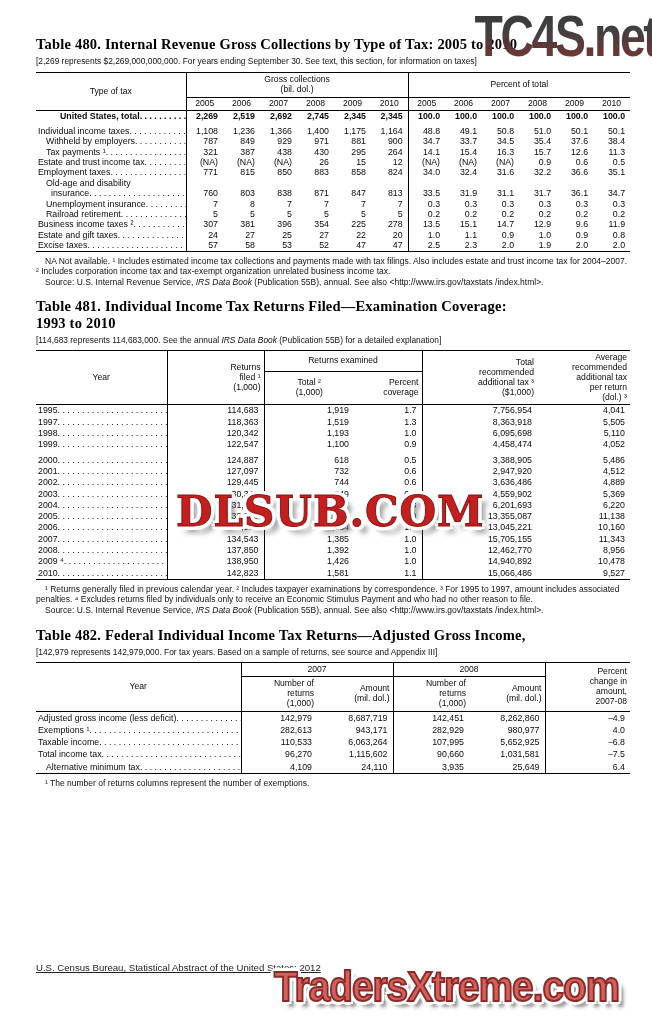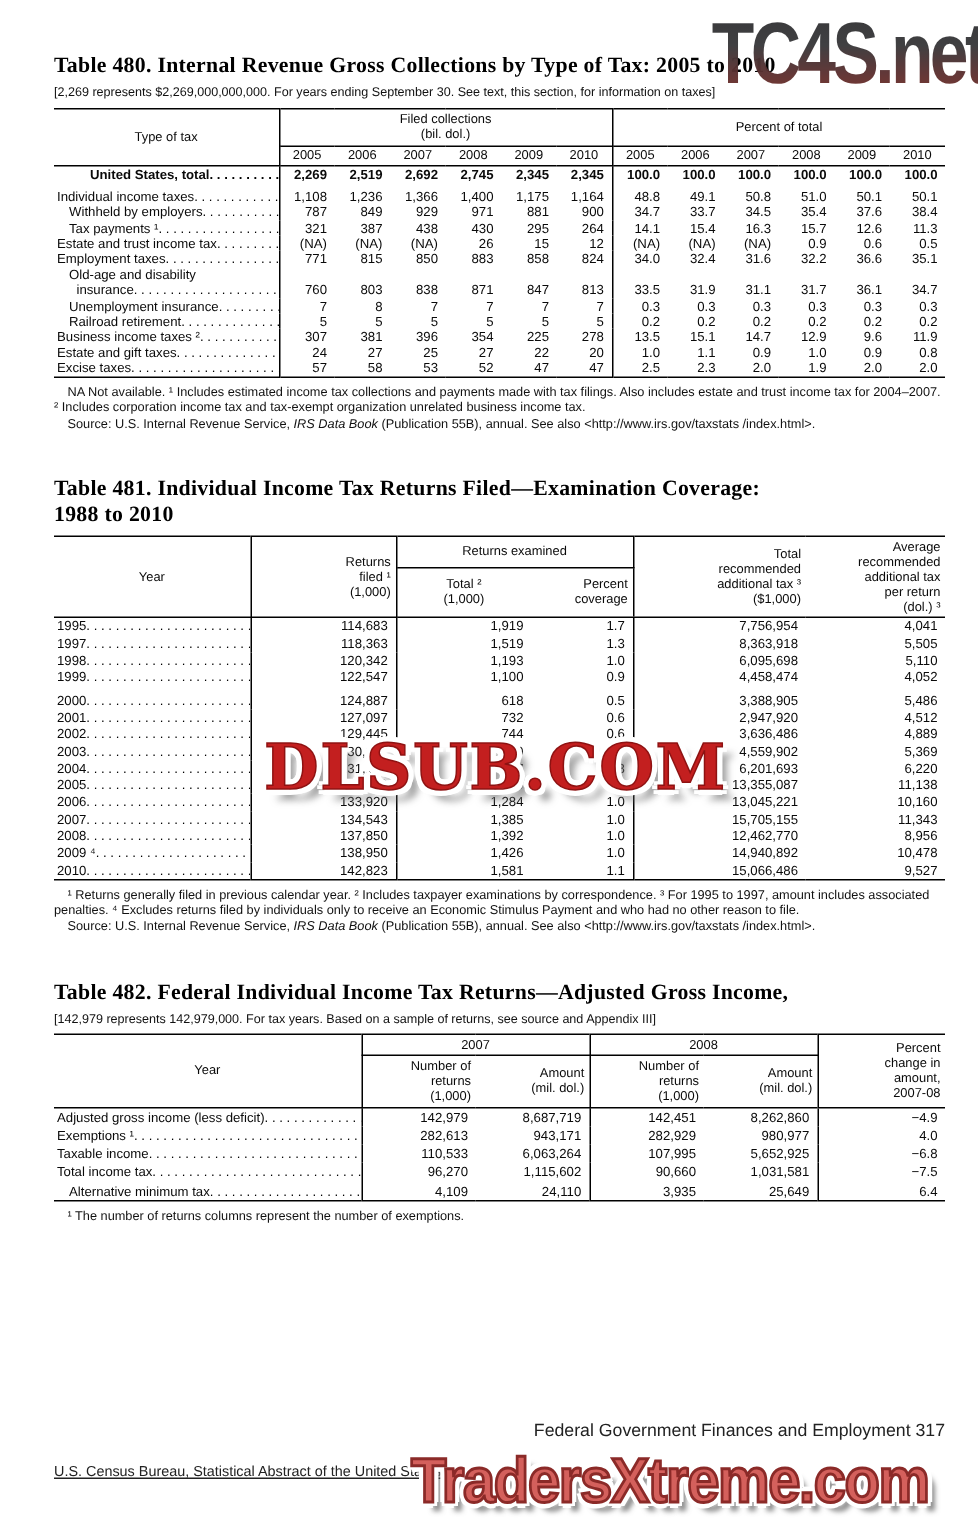--- a/index.html
+++ b/index.html
@@ -55,21 +55,21 @@
   .t482{margin-top:5px;}
   .t482 td:nth-child(1),.t482 td:nth-child(3),.t482 td:nth-child(5){border-right:1px solid #000;}
   .t482 th.year{text-align:center;border-right:1px solid #000;}
   .t482 th.ysp{text-align:center;border-right:1px solid #000;}
   .t482 th.nr,.t482 th.am,.t482 th.pch{text-align:right;}
   .t482 th.am2{border-right:1px solid #000;text-align:right;}
   .t482 tbody td{line-height:12.2px;}
 
   .fn{font-size:8.5px;line-height:10.6px;margin-top:4px;text-indent:9px;color:#111;}
   .fn + .fn{margin-top:0;}
-  .sect{margin-top:31px;}
+  .sect{margin-top:11px;}
 
   
   #footer{position:absolute;left:36px;width:594px;top:946px;}
   #footer .f1{text-align:right;font-size:11.8px;color:#222;}
   #footer .f2{text-align:left;font-size:9.6px;margin-top:16px;color:#222;text-decoration:underline;}
 
   
   .wm{position:absolute;z-index:20;pointer-events:none;}
   #wm-top{top:2px;right:-4px;font-family:"Liberation Sans",sans-serif;font-weight:bold;
           font-size:58px;letter-spacing:-3px;transform:scaleX(0.80);transform-origin:right top;
@@ -112,21 +112,21 @@
           <col style="width:37px">
             <col style="width:37px">
             <col style="width:37px">
           <col style="width:37px">
             <col style="width:37px">
             <col style="width:37px">
         </colgroup>
         <thead>
           <tr>
             <th class="type" rowspan="2">Type of tax</th>
-            <th class="sp g1" colspan="6">Filed collections
+            <th class="sp g1" colspan="6">Gross collections
 (bil. dol.)</th>
             <th class="sp g2" colspan="6">Percent of total</th>
           </tr>
           <tr class="yr">
             <th>2005</th>
             <th>2006</th>
             <th>2007</th>
             <th>2008</th>
             <th>2009</th>
             <th>2010</th>
@@ -383,22 +383,23 @@
           </tbody>
       </table>
 
       <div class="fn"><span>NA Not available. ¹ Includes estimated income tax collections and payments made with tax filings. Also includes estate and trust income tax for 2004–2007. ² Includes corporation income tax and tax-exempt organization unrelated business income tax.</span></div>
       <div class="fn"><span>Source: U.S. Internal Revenue Service, </span><span class="it">IRS Data Book</span><span> (Publication 55B), annual. See also &lt;http://www.irs.gov/taxstats /index.html&gt;.</span></div>
     </div>
 
     <div class="sect">
       <div class="tbl-title">
         <div>Table 481. Individual Income Tax Returns Filed—Examination Coverage:</div>
-        <div>1988 to 2010</div>
+        <div>1993 to 2010</div>
       </div>
+      <div class="note"><span>[114,683 represents 114,683,000. See the annual </span><span class="it">IRS Data Book</span><span> (Publication 55B) for a detailed explanation]</span></div>
 
       <table class="t481">
         <colgroup>
           <col style="width:131px">
             <col style="width:97px">
             <col style="width:90px">
           <col style="width:68px">
             <col style="width:115px">
             <col style="width:93px">
         </colgroup>
@@ -735,20 +736,19 @@
             </tr>
           </tbody>
       </table>
 
       <div class="fn"><span>¹ The number of returns columns represent the number of exemptions.</span></div>
     </div>
 
   </div>
 
   <div id="footer">
-    <div class="f1">Federal Government Finances and Employment  317</div>
     <div class="f2">U.S. Census Bureau, Statistical Abstract of the United States: 2012</div>
   </div>
 
   <div class="wm" id="wm-mid">DLSUB.COM</div>
   <div class="wm" id="wm-bottom">TradersXtreme.com</div>
 
 </div>
 
 </body></html>

